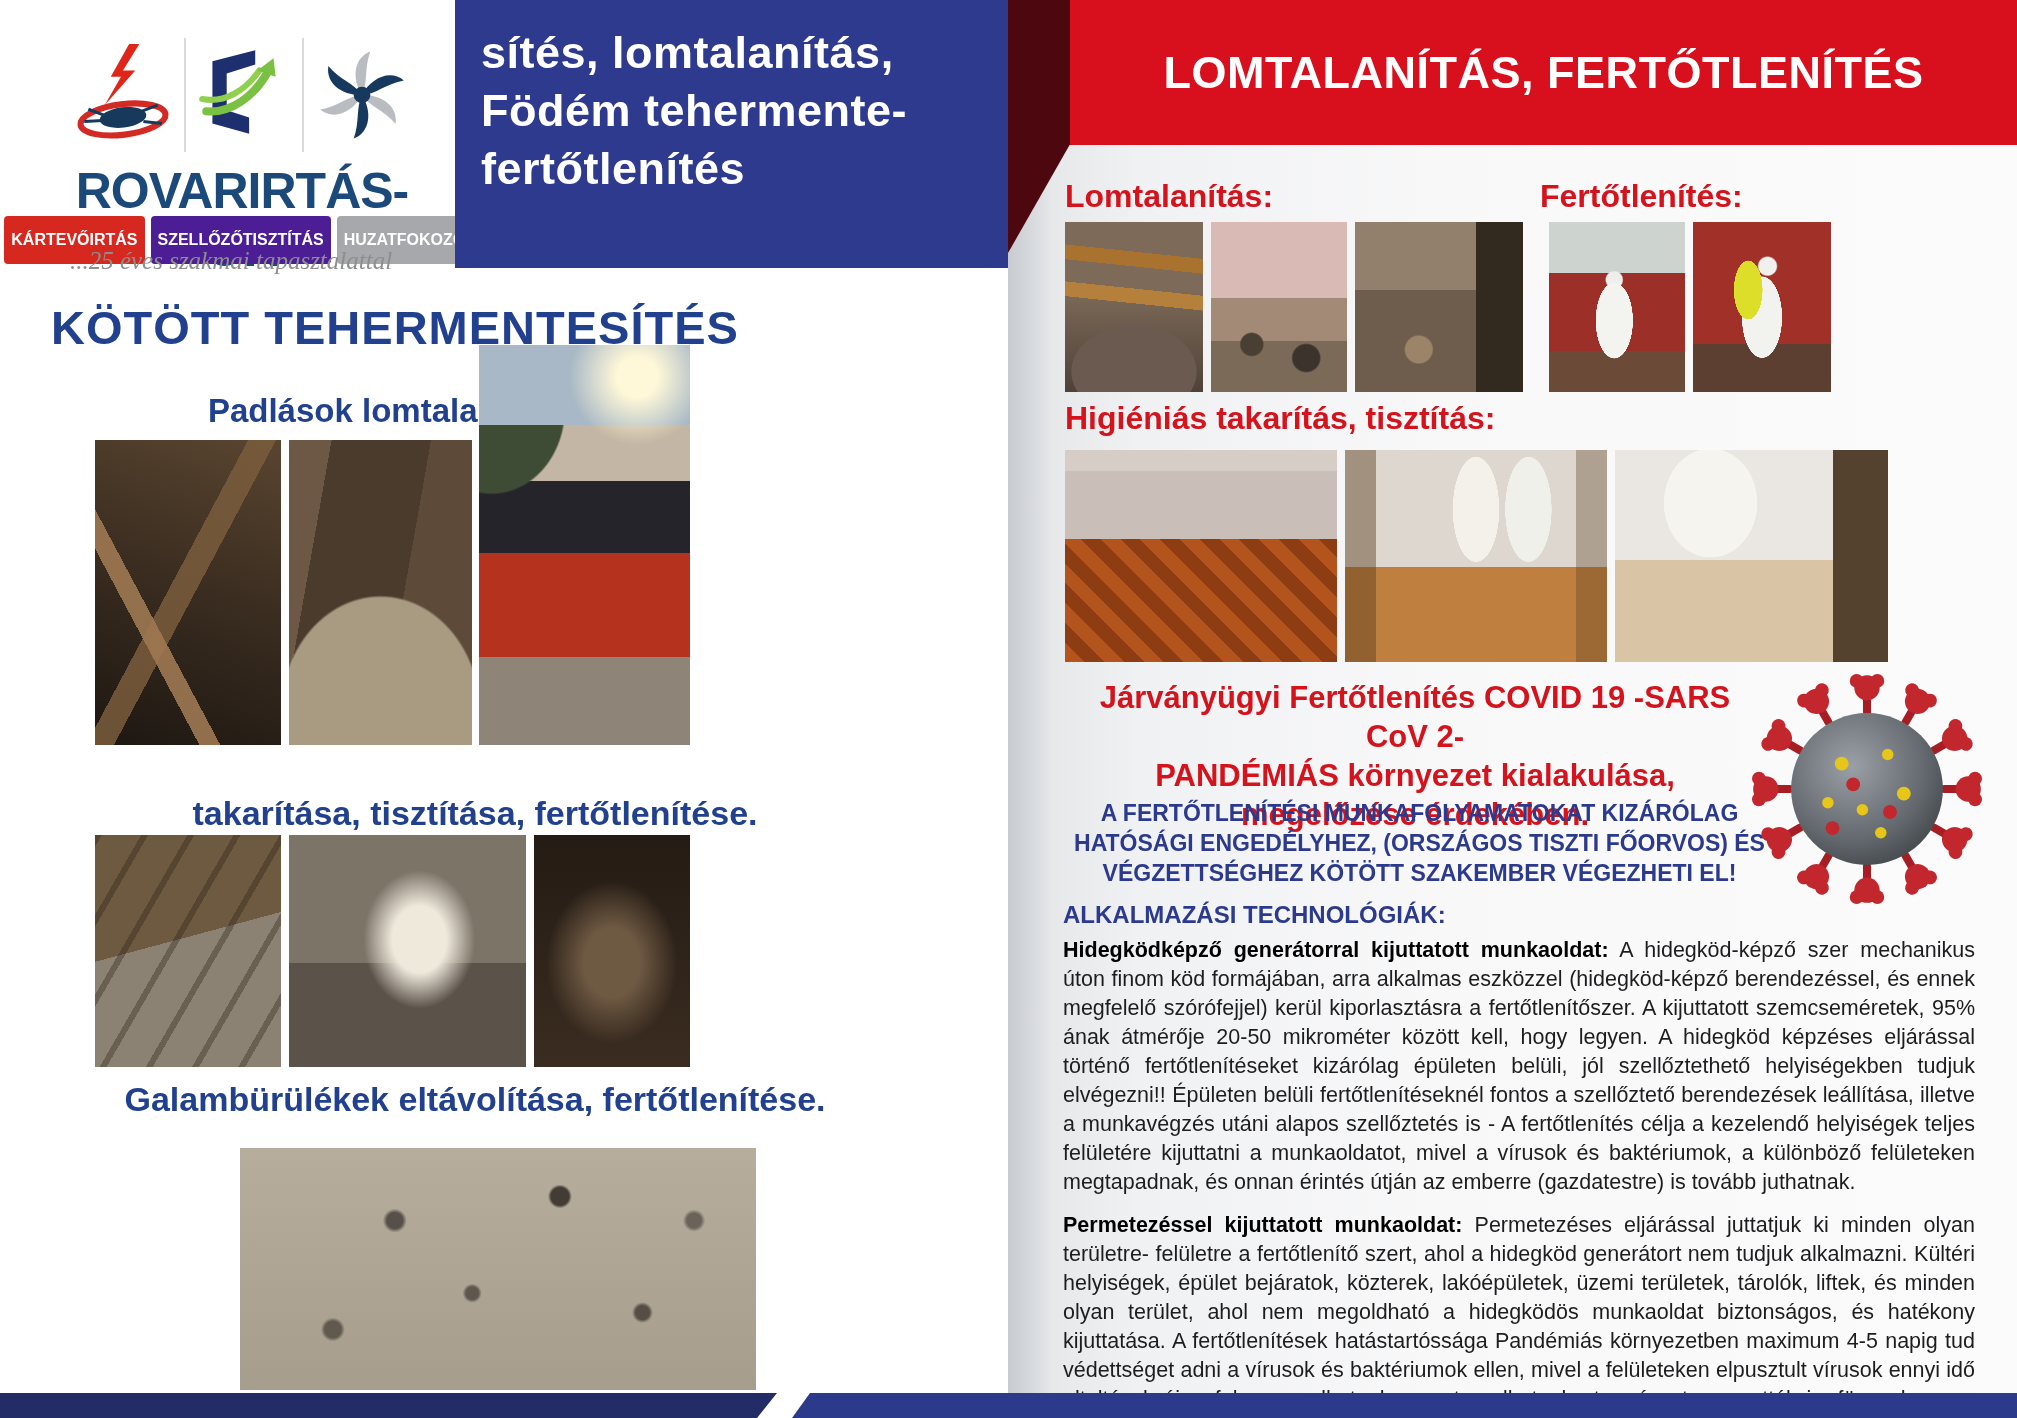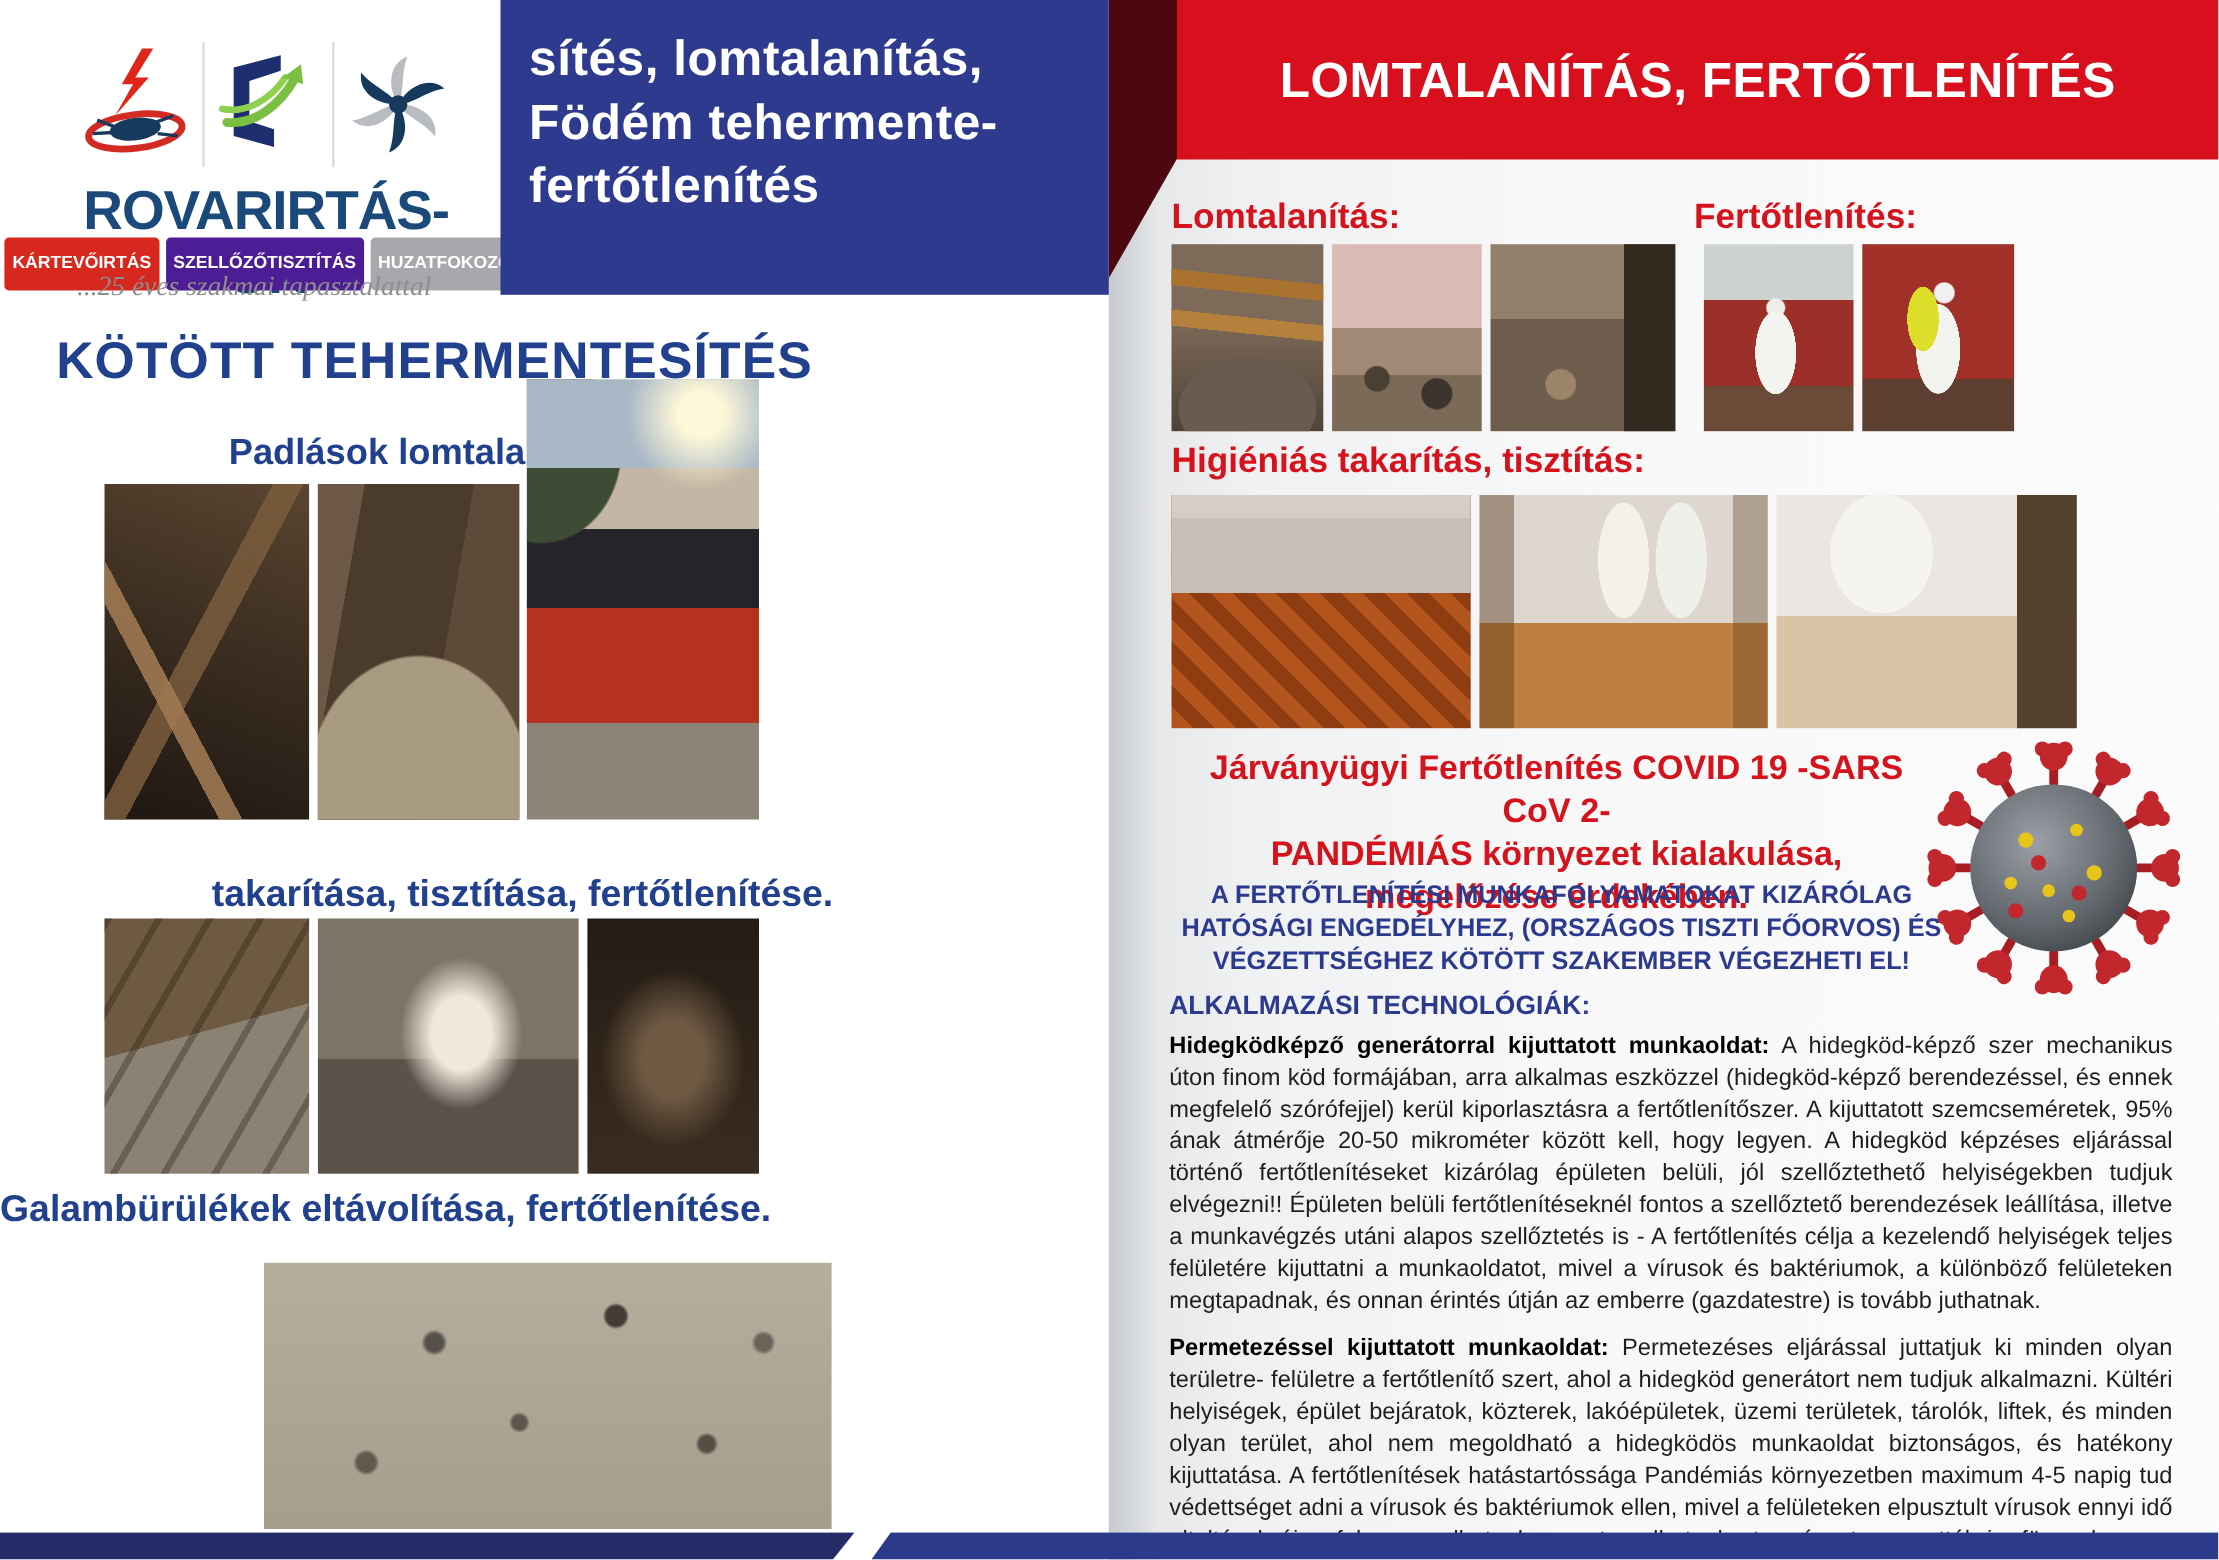--- a/index.html
+++ b/index.html
@@ -34,21 +34,21 @@
   .badge{color:#fff;font-weight:bold;font-size:16px;line-height:16px;padding:16px 7px;border-radius:4px;white-space:nowrap;}
   .badge-0{background:#d7281f;} .badge-1{background:#4c1d95;} .badge-2{background:#a6a8ab;}
   .tagline{position:absolute;left:56px;top:247px;width:350px;text-align:center;
     font-family:"Liberation Serif",serif;font-style:italic;font-size:25px;color:#8e8e8e;}
 
   
   .main-heading{position:absolute;left:0;top:300px;width:790px;text-align:center;
     color:#21418e;font-weight:bold;font-size:47px;letter-spacing:1px;}
   .sub1{position:absolute;left:0;top:392px;width:790px;text-align:center;color:#21418e;font-weight:bold;font-size:33px;}
   .sub2{position:absolute;left:40px;top:778px;width:870px;text-align:center;color:#21418e;font-weight:bold;font-size:34px;margin-top:16px;}
-  .sub3{position:absolute;left:0;top:1080px;width:950px;text-align:left;color:#21418e;font-weight:bold;font-size:34px;}
+  .sub3{position:absolute;left:0;top:1080px;width:950px;text-align:center;color:#21418e;font-weight:bold;font-size:34px;}
 
   
   .red-label{position:absolute;color:#d5131c;font-weight:bold;font-size:32px;}
   .label-lom{left:1065px;top:178px;}
   .label-fert{left:1540px;top:178px;}
   .label-hig{left:1065px;top:400px;}
   .covid-text{position:absolute;left:1085px;top:678px;width:660px;text-align:center;
     color:#d5131c;font-weight:bold;font-size:31px;line-height:39px;}
   .authority-text{position:absolute;left:1072px;top:798px;width:695px;text-align:center;
     color:#2b3a8d;font-weight:bold;font-size:23px;line-height:30px;}

